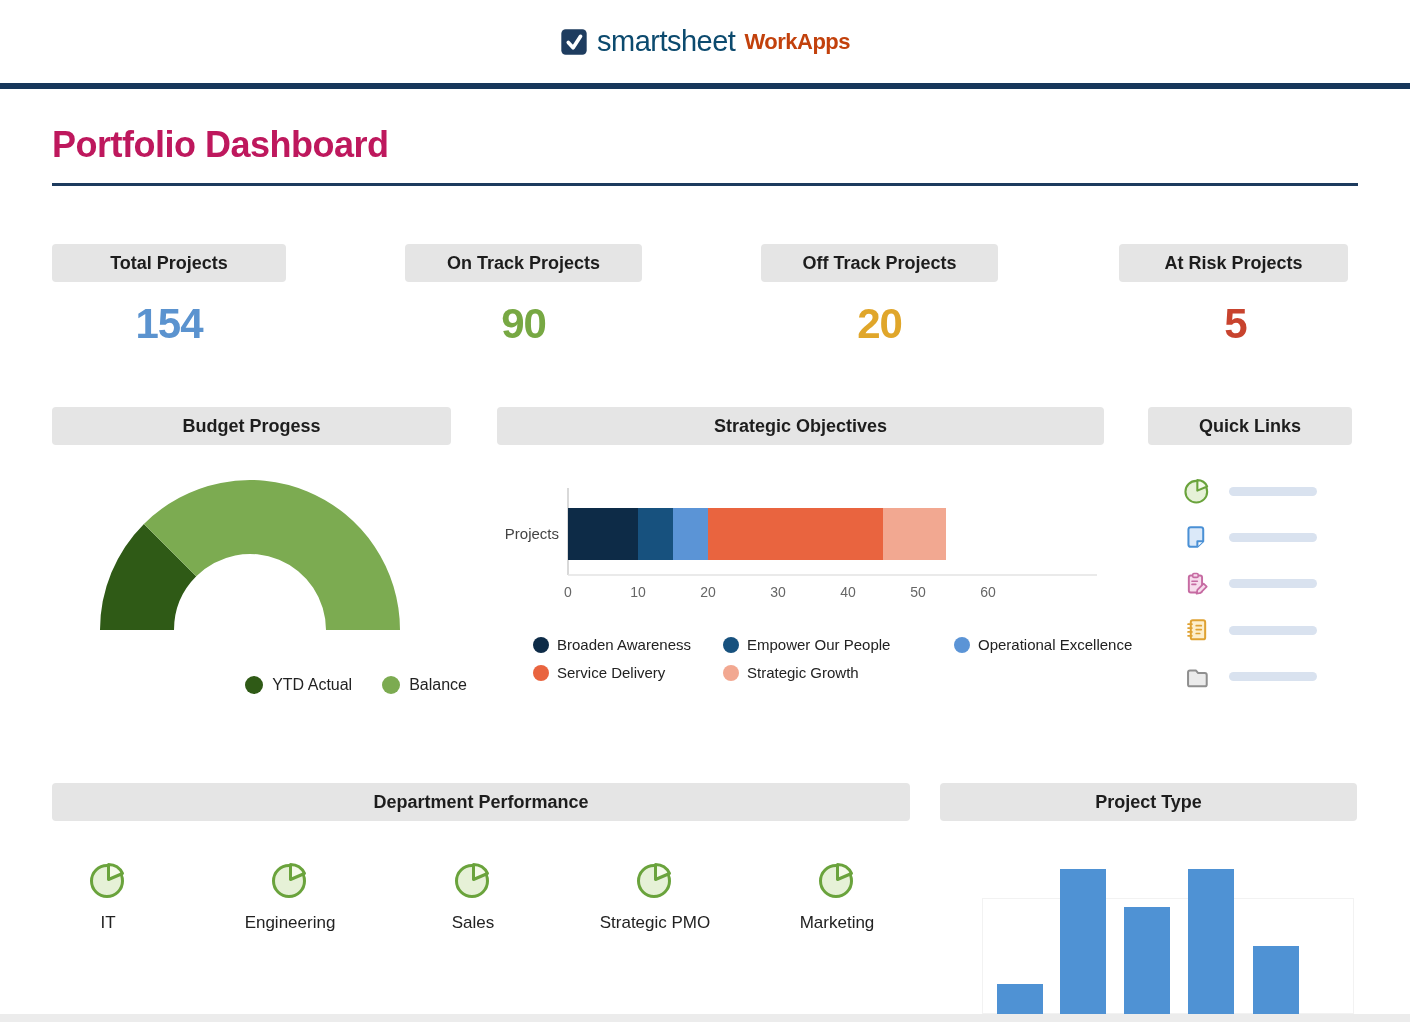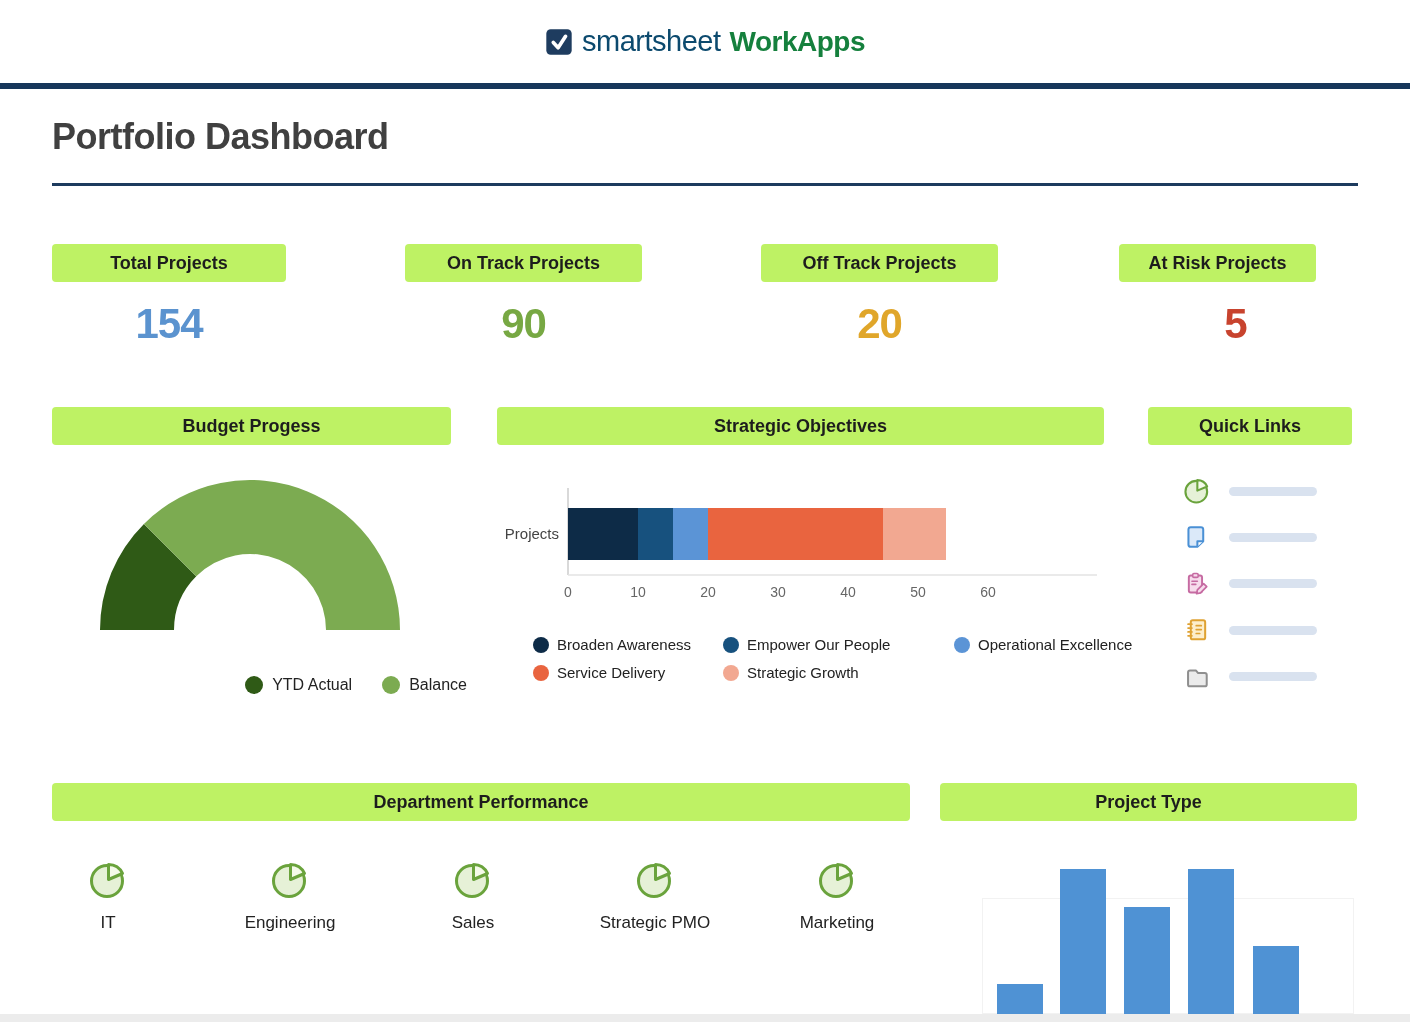--- a/index.html
+++ b/index.html
@@ -6,30 +6,30 @@
   html,body { width:1410px; height:1022px; background:#ffffff; overflow:hidden;
               font-family:"Liberation Sans", sans-serif; }
   .page { position:relative; width:1410px; height:1022px; background:#fff; }
 
   
   .app-header { position:absolute; left:0; top:0; width:1410px; height:83px;
                 display:flex; align-items:center; justify-content:center; }
   .logo { display:flex; align-items:center; gap:9px; }
   .logo-icon svg { width:28px; height:28px; display:block; }
   .brand-prefix { font-size:29px; color:#0c4a6e; font-weight:500; letter-spacing:-0.5px; }
-  .brand-suffix { font-size:28px; color:#15803d; font-weight:bold; letter-spacing:-0.5px; }
+  .brand-suffix { font-size:22px; color:#c2410c; font-weight:bold; letter-spacing:-0.5px; }
   .navy-rule { position:absolute; left:0; top:83px; width:1410px; height:6px; background:#16365a; }
 
   
-  .page-title { position:absolute; left:52px; top:116px; font-size:36px; font-weight:bold;
-                color:#404040; letter-spacing:-0.5px; }
+  .page-title { position:absolute; left:52px; top:124px; font-size:36px; font-weight:bold;
+                color:#be185d; letter-spacing:-0.5px; }
   .title-rule { position:absolute; left:52px; top:183px; width:1306px; height:3px; background:#1d3b5e; }
 
   
-  .chip { position:absolute; height:38px; background:#bef264; border-radius:4px;
+  .chip { position:absolute; height:38px; background:#e5e5e5; border-radius:4px;
           display:flex; align-items:center; justify-content:center;
           font-size:18px; font-weight:bold; color:#1d1d1d; }
 
   
   .stat-value { position:absolute; top:300px; font-size:42px; font-weight:bold;
                 text-align:center; letter-spacing:-1px; }
 
   
   #gauge-svg { position:absolute; left:94px; top:478px; }
   .gauge-legend { position:absolute; left:68px; top:676px; width:399px;
@@ -80,21 +80,21 @@
     </div>
   </header>
   <div class="navy-rule"></div>
 
   <h1 class="page-title">Portfolio Dashboard</h1>
   <div class="title-rule"></div>
 
   <div class="chip" style="left:52px;  top:244px; width:234px;">Total Projects</div>
   <div class="chip" style="left:405px; top:244px; width:237px;">On Track Projects</div>
   <div class="chip" style="left:761px; top:244px; width:237px;">Off Track Projects</div>
-  <div class="chip" style="left:1119px;top:244px; width:197px;">At Risk Projects</div>
+  <div class="chip" style="left:1119px;top:244px; width:229px;">At Risk Projects</div>
 
   <div class="stat-value" id="sv0" style="left: 52px; width: 234px; color: rgb(91, 147, 207);">154</div>
   <div class="stat-value" id="sv1" style="left: 405px; width: 237px; color: rgb(119, 168, 67);">90</div>
   <div class="stat-value" id="sv2" style="left: 761px; width: 237px; color: rgb(224, 166, 42);">20</div>
   <div class="stat-value" id="sv3" style="left: 1119px; width: 233px; color: rgb(200, 67, 46);">5</div>
 
   <div class="chip" style="left:497px; top:407px; width:607px;">Strategic Objectives</div>
   <div class="chip" style="left:52px;  top:407px; width:399px;">Budget Progess</div>
   <div class="chip" style="left:1148px;top:407px; width:204px;">Quick Links</div>
 

